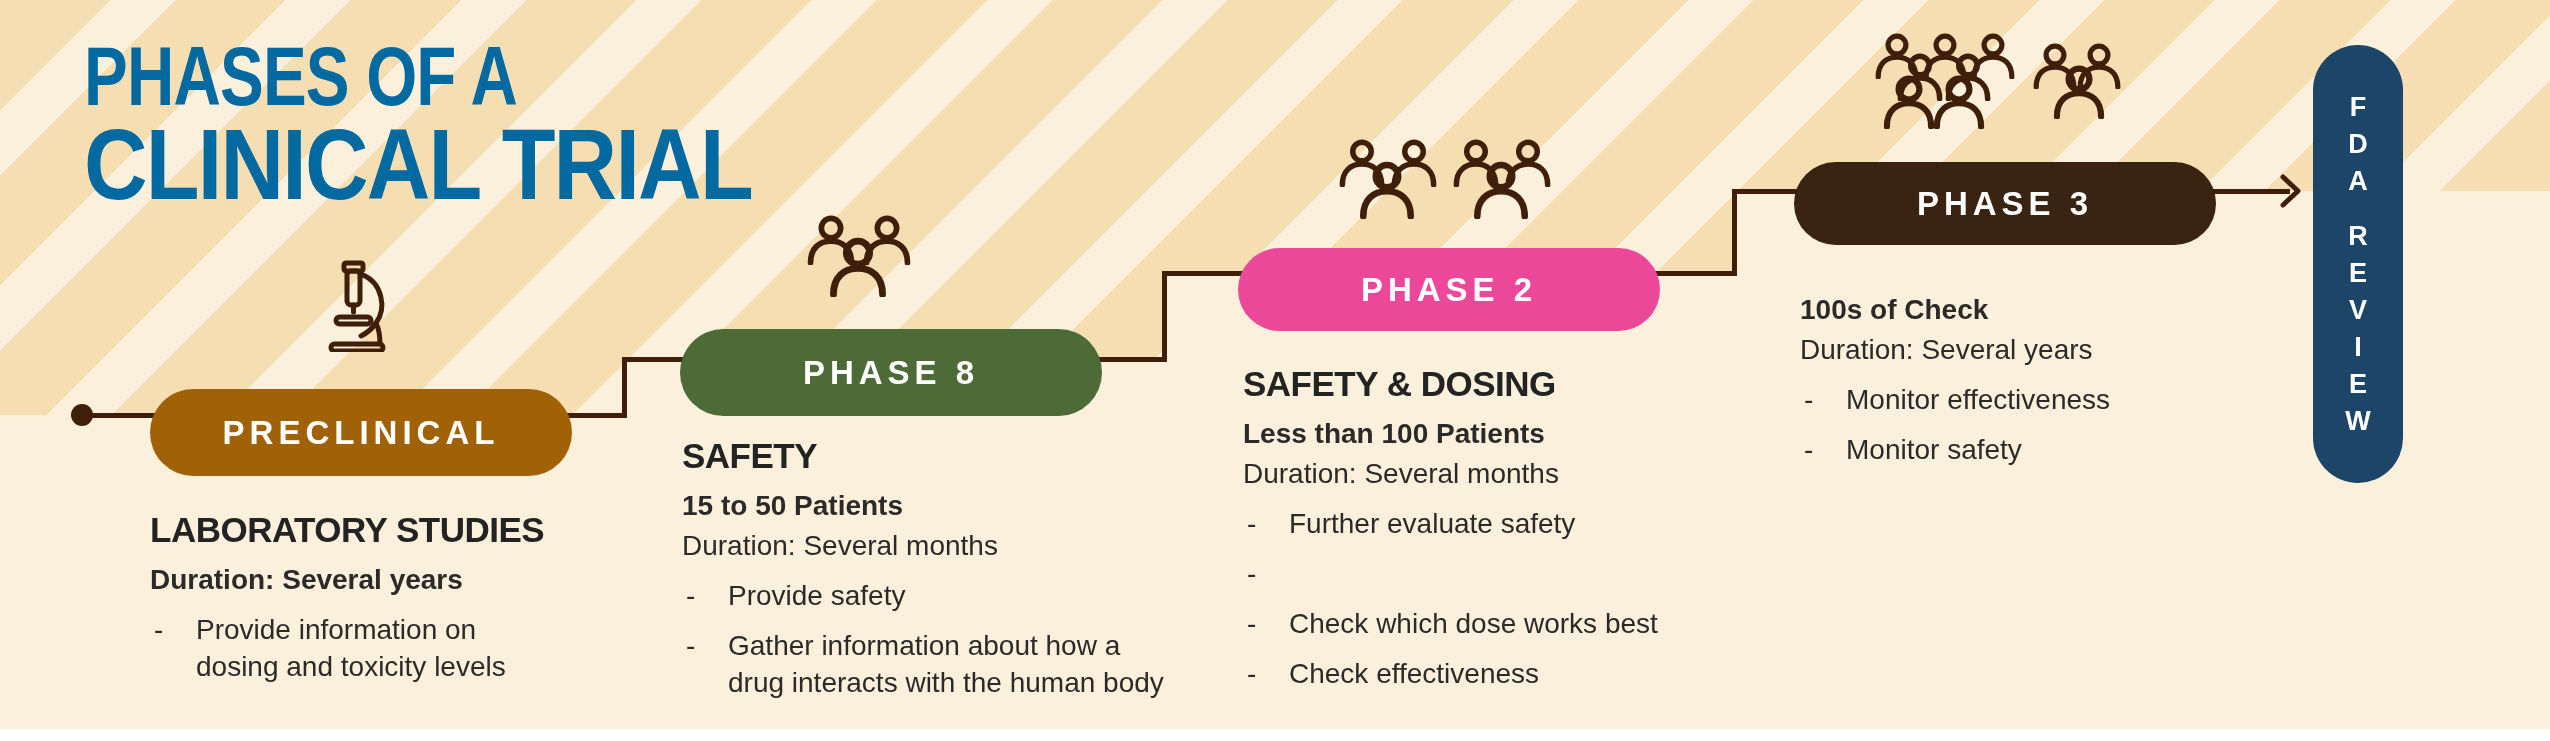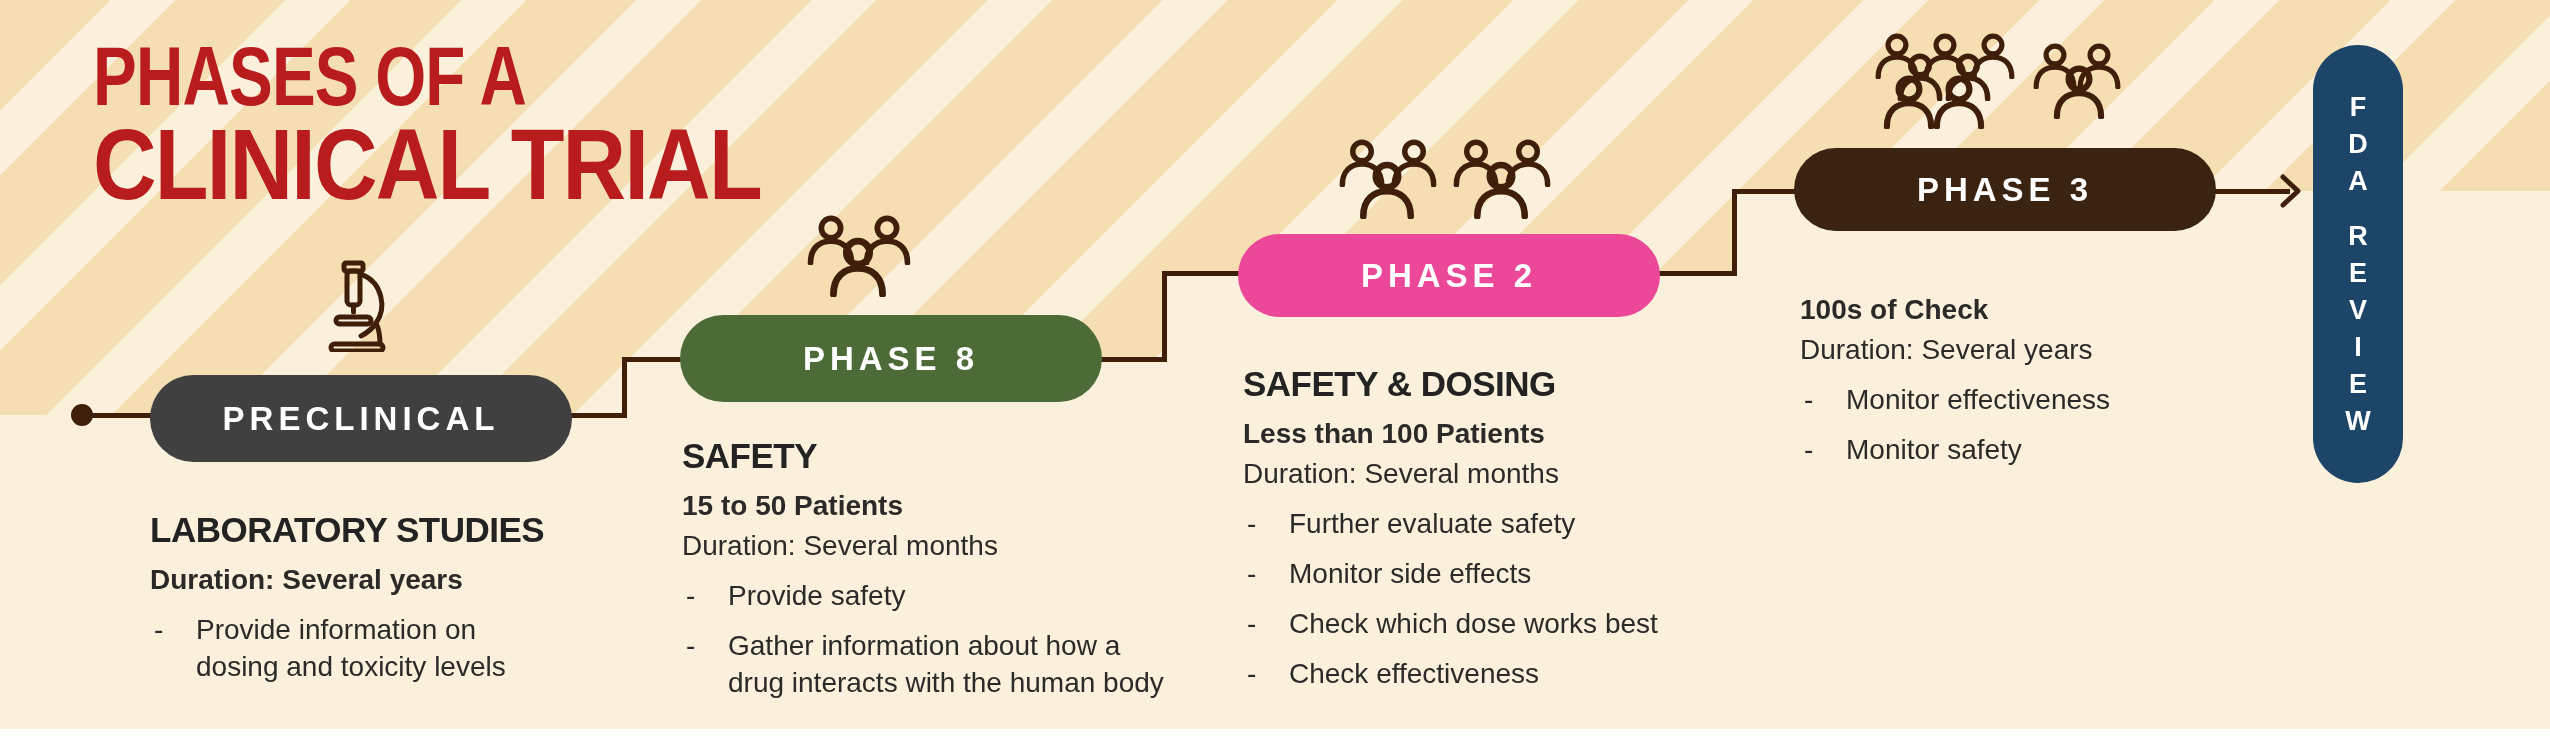--- a/index.html
+++ b/index.html
@@ -7,33 +7,33 @@
     position:relative;width:2550px;height:741px;overflow:hidden;
     background:#FAF0DB;font-family:"Liberation Sans",sans-serif;
   }
   
   .stripe-band{
     position:absolute;left:0;top:0;width:2550px;height:741px;
     background:repeating-linear-gradient(135deg,#F6DEB3 0 78px,#FAF0DB 78px 124px);
     clip-path:polygon(0 0,2550px 0,2550px 191px,1734px 191px,1734px 273px,
                       1164px 273px,1164px 359px,624px 359px,624px 415px,0 415px);
   }
-  .title{position:absolute;left:93px;top:34px;color:#b91c1c;font-weight:bold;line-height:1}
+  .title{position:absolute;left:84px;top:34px;color:#0369a1;font-weight:bold;line-height:1}
   .title .l1{display:block;font-size:84px;transform:scaleX(.78);transform-origin:left top;letter-spacing:-1px;white-space:nowrap}
   .title .l2{display:block;font-size:100px;margin-top:-4px;transform:scaleX(.88);transform-origin:left top;letter-spacing:-2px;white-space:nowrap}
 
   .seg{position:absolute;background:#3F1E0A}
   .dot{position:absolute;left:71px;top:404px;width:22px;height:22px;border-radius:50%;background:#3F1E0A}
 
   .pill{
     position:absolute;width:422px;border-radius:999px;
     display:flex;align-items:center;justify-content:center;
-    color:#fff;font-weight:bold;font-size:33px;letter-spacing:5px;white-space:nowrap;
-  }
-  .pill-preclinical{left:150px;top:375px;height:87px;background:#404040}
+    color:#fff;font-weight:bold;font-size:33px;letter-spacing:5px;white-space:nowrap;margin-top:14px;
+  }
+  .pill-preclinical{left:150px;top:375px;height:87px;background:#a16207}
   .pill-phase1{left:680px;top:315px;height:87px;background:#4D6B37}
   .pill-phase2{left:1238px;top:234px;height:83px;background:#ec4899}
   .pill-phase3{left:1794px;top:148px;height:83px;background:#3A2310}
 
   .tblock{position:absolute;color:#2B2A28}
   .tb-pre{left:150px;top:510px;width:390px}
   .tb-p1{left:682px;top:436px;width:500px}
   .tb-p2{left:1243px;top:364px;width:445px}
   .tb-p3{left:1800px;top:292px;width:430px}
   .heading{font-size:35px;font-weight:bold;color:#232323;letter-spacing:-.5px;margin:0 0 12px 0;white-space:nowrap}
@@ -154,21 +154,20 @@
 <div class="tblock tb-p2">
   <h2 class="heading">SAFETY &amp; DOSING</h2>
   <div class="boldline">Less than 100 Patients</div>
   <div class="regline">Duration: Several months</div>
   <div class="bullet">
     <span class="dash">-</span>
     <span class="btext">Further evaluate safety</span>
   </div>
   <div class="bullet">
     <span class="dash">-</span>
-    <span class="btext">Monitor side effects</span>
   </div>
   <div class="bullet">
     <span class="dash">-</span>
     <span class="btext">Check which dose works best</span>
   </div>
   <div class="bullet">
     <span class="dash">-</span>
     <span class="btext">Check effectiveness</span>
   </div>
 </div>

